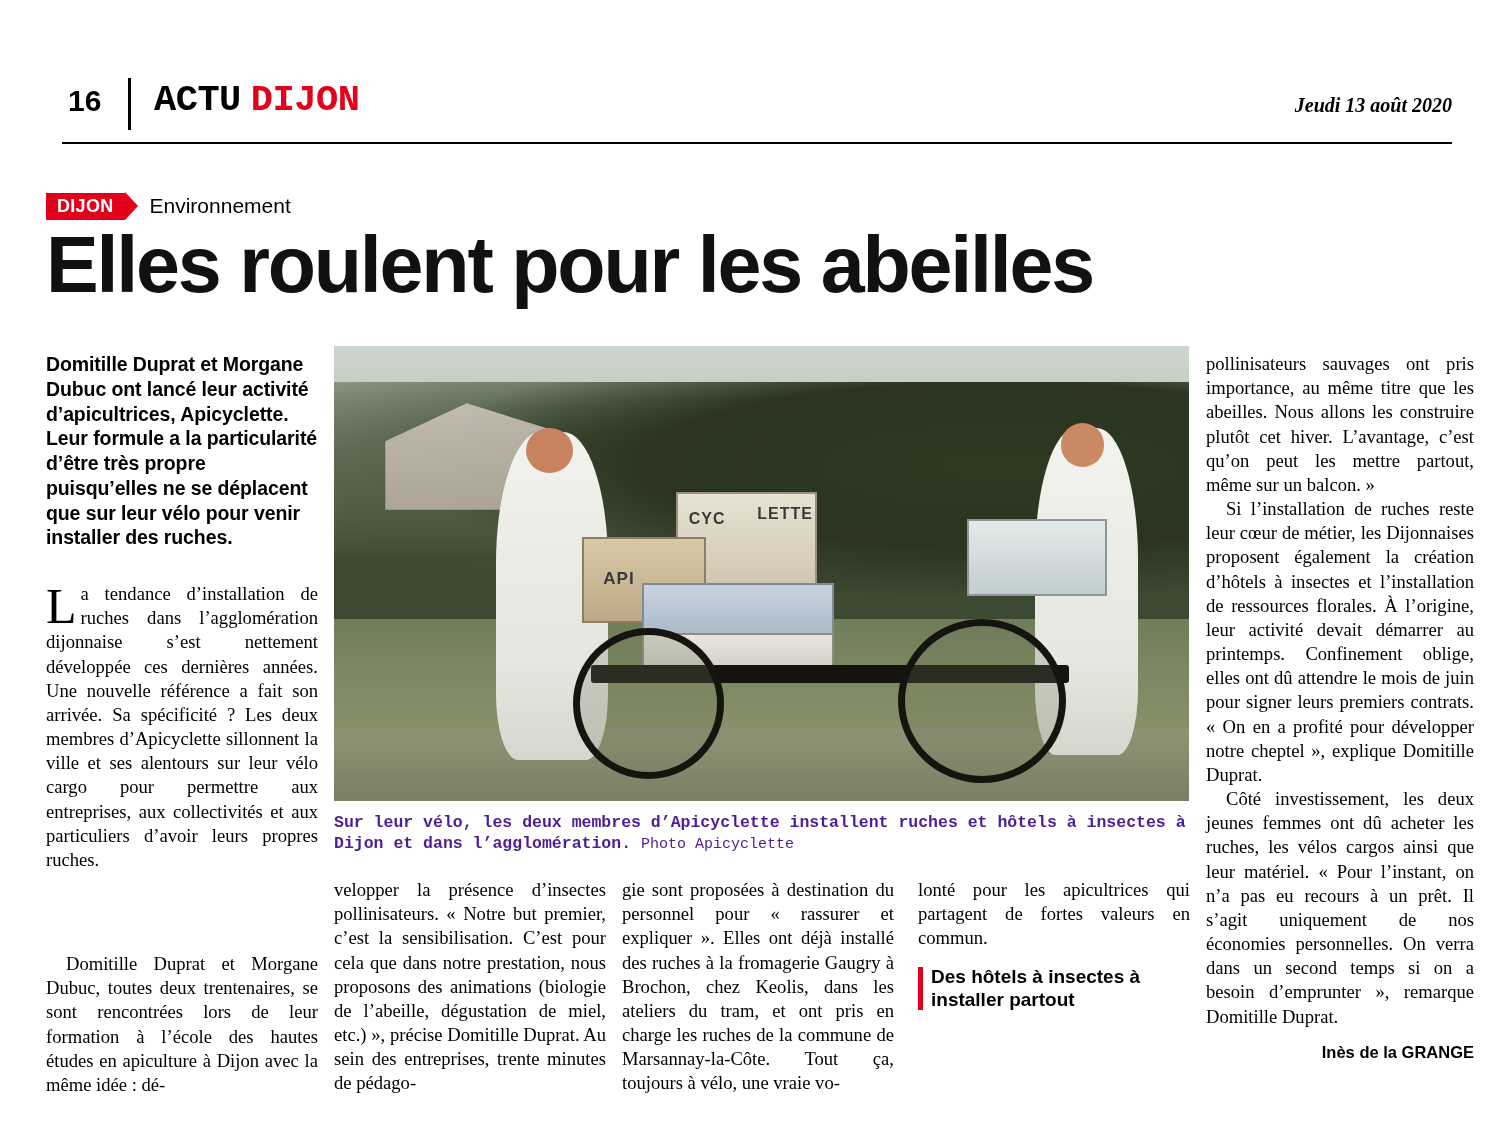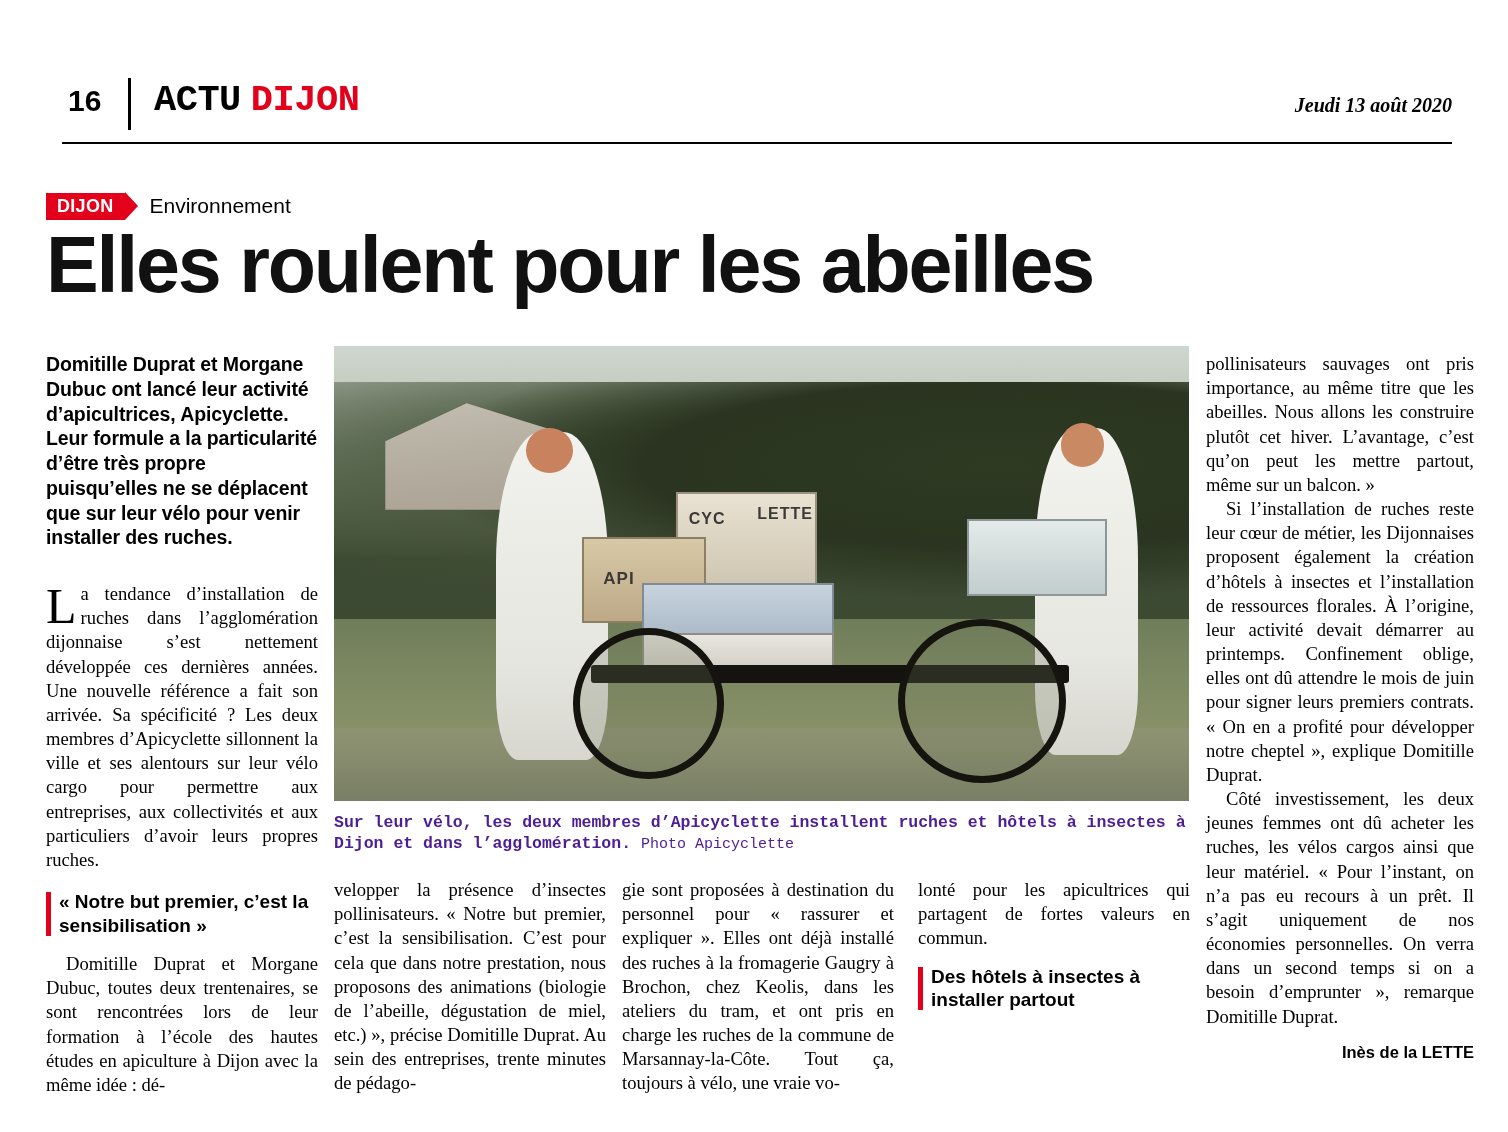--- a/index.html
+++ b/index.html
@@ -344,21 +344,20 @@
     <span class="kicker-tag">DIJON</span>
     <span class="kicker-arrow"></span>
     <span class="kicker-sub">Environnement</span>
   </div>
 
   <div class="headline">Elles roulent pour les abeilles</div>
 
   <div class="col col1">
     <div class="standfirst">Domitille Duprat et Morgane Dubuc ont lancé leur activité d’apicultrices, Apicyclette. Leur formule a la particularité d’être très propre puisqu’elles ne se déplacent que sur leur vélo pour venir installer des ruches.</div>
     <div class="body-text dropcap-para">La tendance d’installation de ruches dans l’agglomération dijonnaise s’est nettement développée ces dernières années. Une nouvelle référence a fait son arrivée. Sa spécificité ? Les deux membres d’Apicyclette sillonnent la ville et ses alentours sur leur vélo cargo pour permettre aux entreprises, aux collectivités et aux particuliers d’avoir leurs propres ruches.</div>
-    <div class="subhead">« Notre but premier, c’est la sensibilisation »</div>
   </div>
 
   <div class="col col1b">
     <div class="body-text">
       <p class="p">Domitille Duprat et Morgane Dubuc, toutes deux trentenaires, se sont rencontrées lors de leur formation à l’école des hautes études en apiculture à Dijon avec la même idée : dé-</p>
     </div>
   </div>
 
   <div class="photo-block">
     <div class="photo">
@@ -408,16 +407,16 @@
     </div>
     <div class="subhead subhead-block">Des hôtels à insectes à installer partout</div>
   </div>
 
   <div class="col col5">
     <div class="body-text">
       <p class="p first">pollinisateurs sauvages ont pris importance, au même titre que les abeilles. Nous allons les construire plutôt cet hiver. L’avantage, c’est qu’on peut les mettre partout, même sur un balcon. »</p>
       <p class="p">Si l’installation de ruches reste leur cœur de métier, les Dijonnaises proposent également la création d’hôtels à insectes et l’installation de ressources florales. À l’origine, leur activité devait démarrer au printemps. Confinement oblige, elles ont dû attendre le mois de juin pour signer leurs premiers contrats. « On en a profité pour développer notre cheptel », explique Domitille Duprat.</p>
       <p class="p">Côté investissement, les deux jeunes femmes ont dû acheter les ruches, les vélos cargos ainsi que leur matériel. « Pour l’instant, on n’a pas eu recours à un prêt. Il s’agit uniquement de nos économies personnelles. On verra dans un second temps si on a besoin d’emprunter », remarque Domitille Duprat.</p>
     </div>
-    <div class="signature">Inès de la LETTE</div>
+    <div class="signature">Inès de la GRANGE</div>
   </div>
 
 </div>
 
 </body></html>

